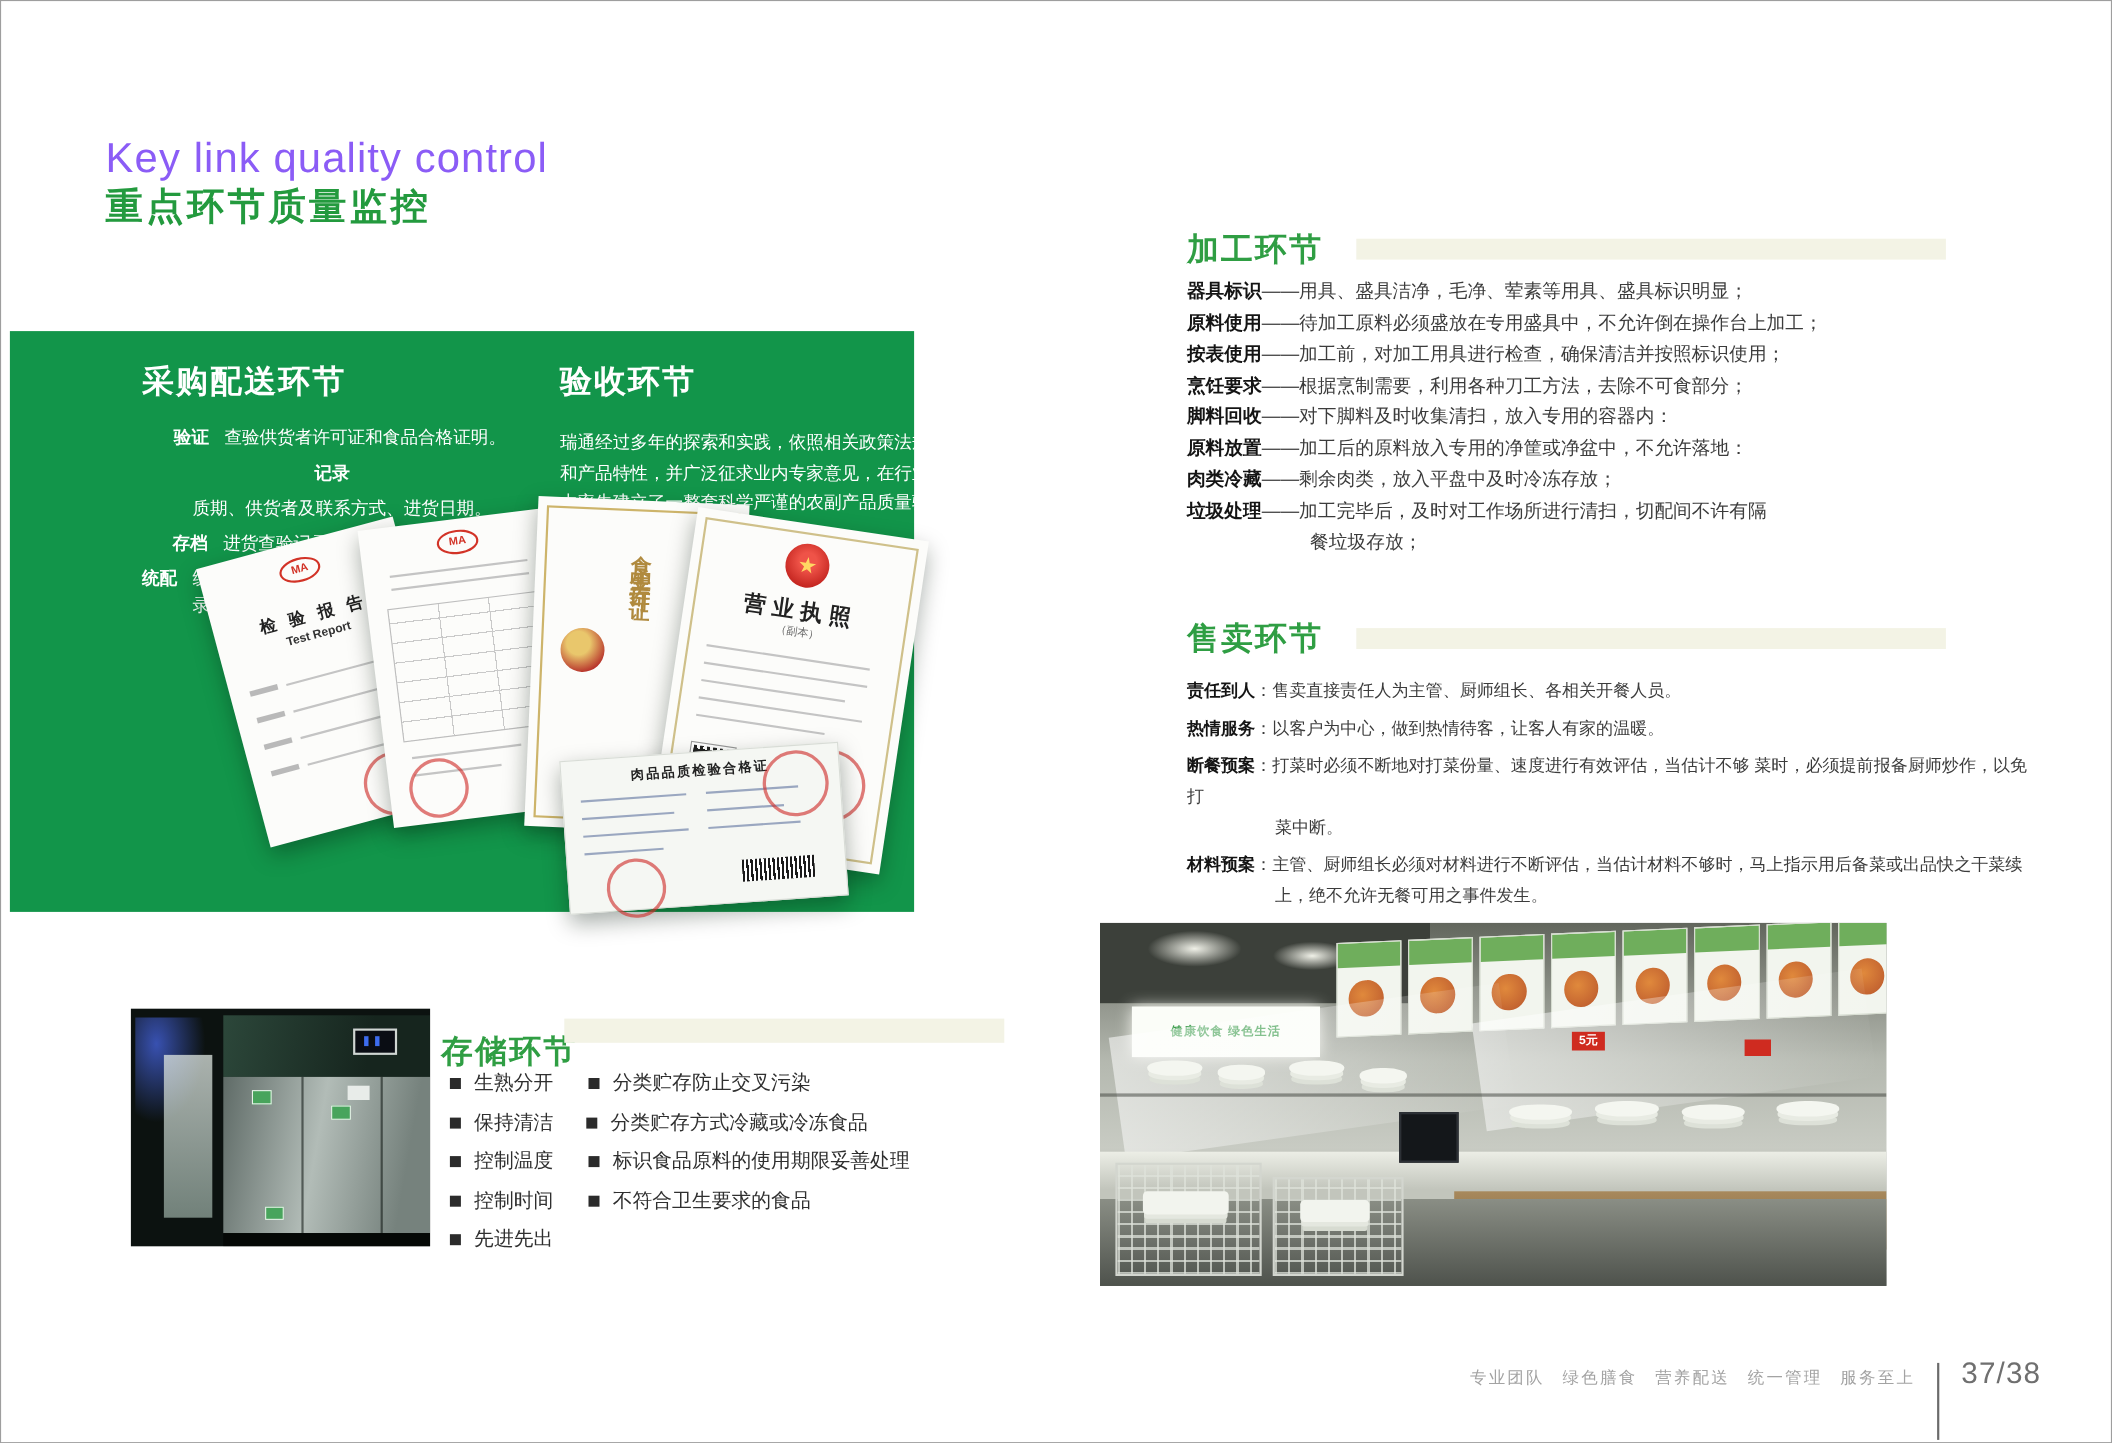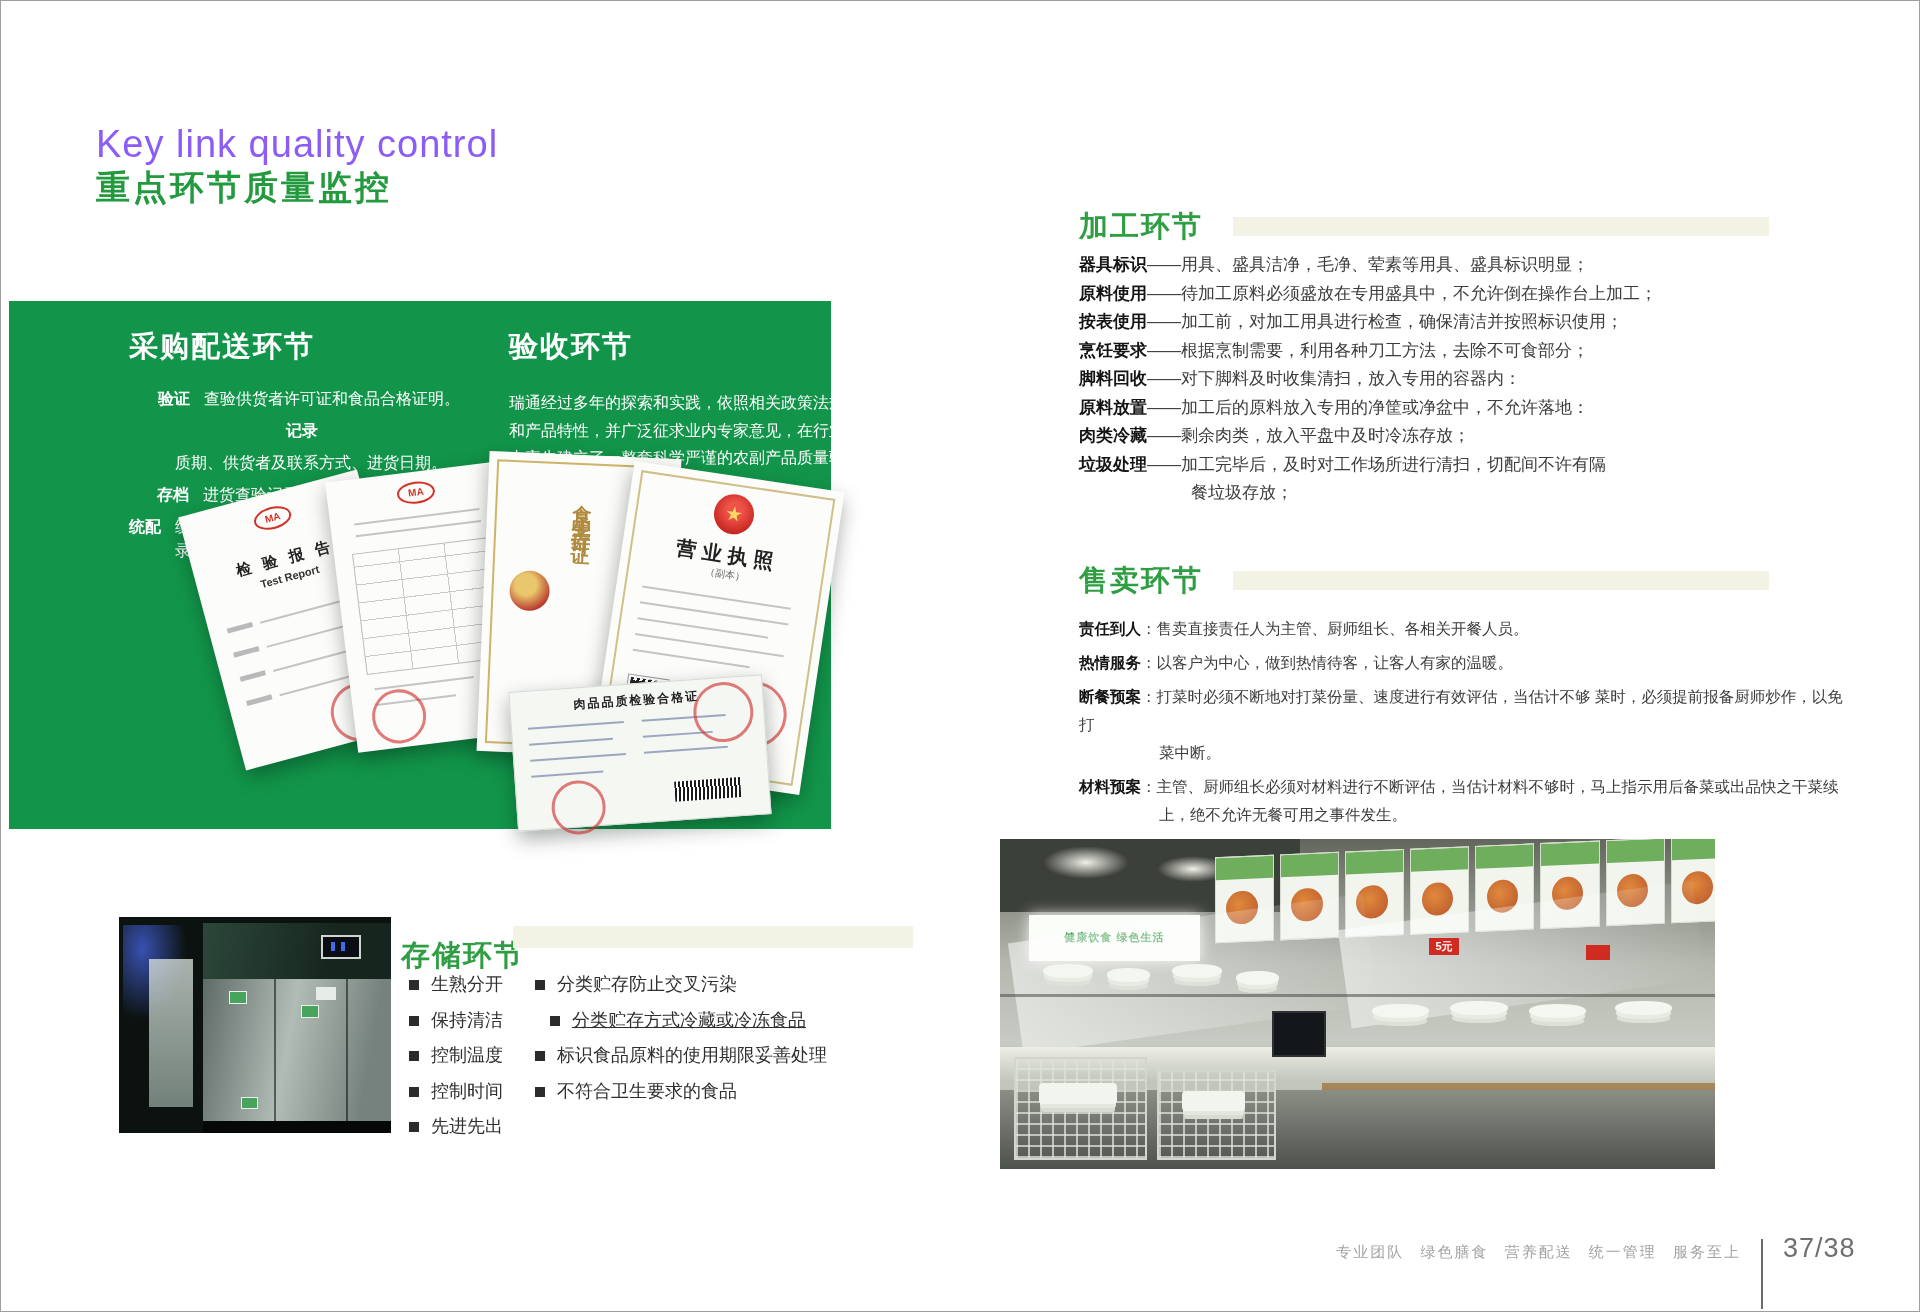--- a/index.html
+++ b/index.html
@@ -263,21 +263,21 @@
   <div class="abs store-head sec-head">存储环节</div>
   <div class="abs store-bar"></div>
 
   <div class="abs bullet-item" style="left:408px;top:972px;"><span>生熟分开</span></div>
   <div class="abs bullet-item" style="left:408px;top:1008px;"><span>保持清洁</span></div>
   <div class="abs bullet-item" style="left:408px;top:1043px;"><span>控制温度</span></div>
   <div class="abs bullet-item" style="left:408px;top:1079px;"><span>控制时间</span></div>
   <div class="abs bullet-item" style="left:408px;top:1114px;"><span>先进先出</span></div>
 
   <div class="abs bullet-item" style="left:534px;top:972px;"><span>分类贮存防止交叉污染</span></div>
-  <div class="abs bullet-item" style="left:549px;top:1008px;text-decoration:underline;"><span>分类贮存方式冷藏或冷冻食品</span></div>
+  <div class="abs bullet-item" style="left:532px;top:1008px;"><span>分类贮存方式冷藏或冷冻食品</span></div>
   <div class="abs bullet-item" style="left:534px;top:1043px;"><span>标识食品原料的使用期限妥善处理</span></div>
   <div class="abs bullet-item" style="left:534px;top:1079px;"><span>不符合卫生要求的食品</span></div>
 
   <div class="abs sec-head proc-head">加工环节</div>
   <div class="abs proc-bar"></div>
   <div class="abs proc-list">
     <div><b>器具标识</b><span>——用具、盛具洁净，毛净、荤素等用具、盛具标识明显；</span></div>
     <div><b>原料使用</b><span>——待加工原料必须盛放在专用盛具中，不允许倒在操作台上加工；</span></div>
     <div><b>按表使用</b><span>——加工前，对加工用具进行检查，确保清洁并按照标识使用；</span></div>
     <div><b>烹饪要求</b><span>——根据烹制需要，利用各种刀工方法，去除不可食部分；</span></div>

